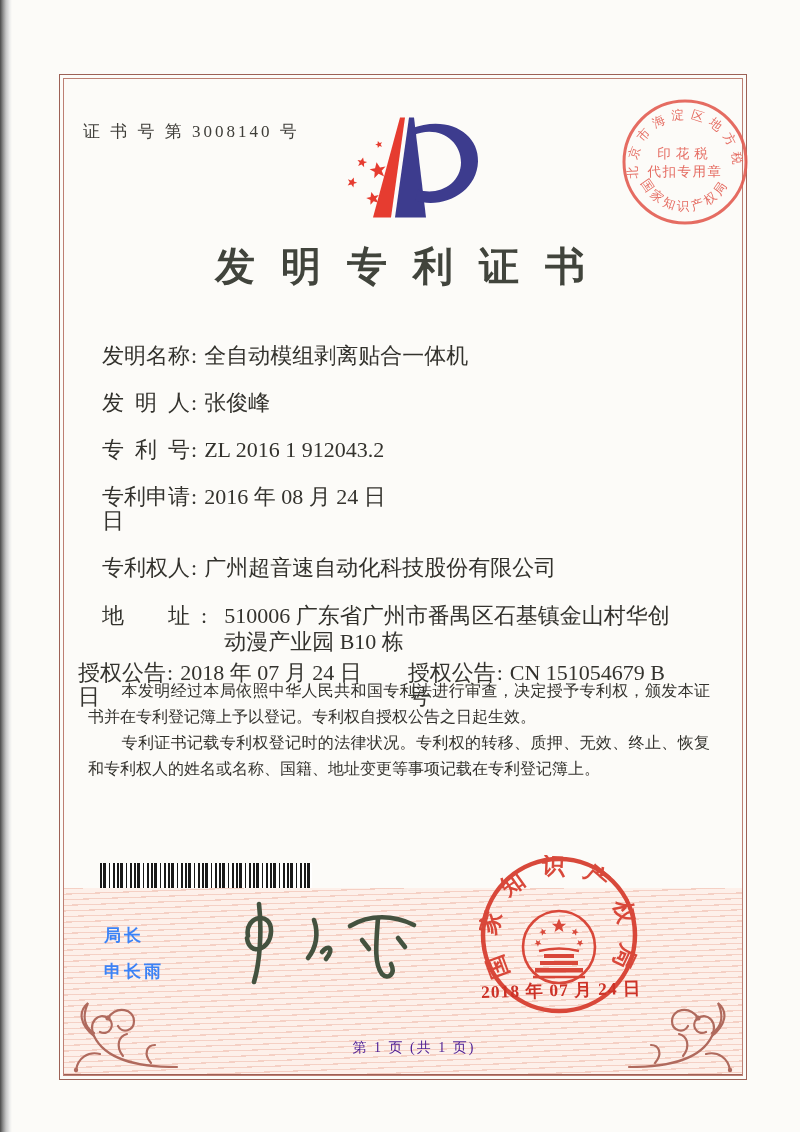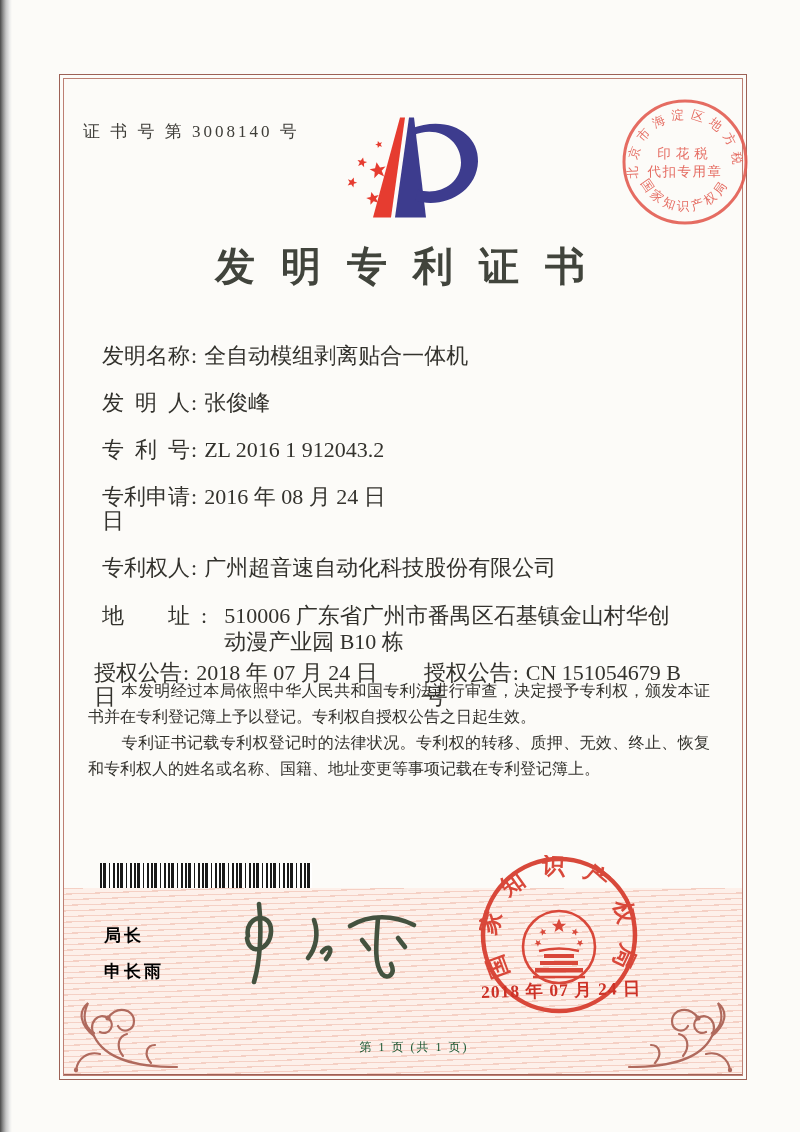--- a/index.html
+++ b/index.html
@@ -21,48 +21,48 @@
      font-size:40px;font-weight:600;letter-spacing:26px;text-indent:26px;color:#41443c;}
   
   .fields{position:absolute;left:102px;top:344px;width:586px;font-size:22px;color:#33322d;}
   .field-row{display:flex;line-height:24px;margin-bottom:23px;}
   .fl{flex:none;display:inline-block;width:88px;text-align:justify;text-align-last:justify;}
   .colon{flex:none;margin:0 7px 0 1px;}
   .fv{flex:1;}
   .row-address{line-height:26px;margin-bottom:6px;gap:10px;}
   .row-address .fv{max-width:462px;}
   .grant-row{display:flex;margin-left:-24px;line-height:24px;}
-  .grant-row .pair{display:flex;margin-left:16px;}
+  .grant-row .pair{display:flex;}
   .grant-row .pair2{margin-left:46px;}
   
   .body-text{position:absolute;left:88px;top:664px;width:622px;font-size:16px;
      line-height:26px;text-align:justify;color:#33322d;margin-top:14px;}
   .body-text p{margin:0;text-indent:2.1em;}
   .barcode{position:absolute;left:100px;top:863px;width:212px;height:25px;background:#fff;
      background-image:repeating-linear-gradient(90deg,
        #191919 0 2px,#fff 2px 3px,#191919 3px 6px,#fff 6px 9px,
        #191919 9px 10px,#fff 10px 13px,#191919 13px 15px,#fff 15px 17px);}
   
   .band{position:absolute;left:63px;top:888px;width:679px;height:186px;
      background:#fdf0ea;
      background-image:repeating-linear-gradient(178deg,
         rgba(231,156,135,.38) 0 1.2px, rgba(253,241,235,0) 1.2px 5.6px);
      border-bottom:2px solid #9e6055;}
   .flourish{position:absolute;width:116px;height:110px;}
   .flourish.left{left:63px;top:966px;}
   .flourish.right{left:627px;top:966px;transform:scaleX(-1);}
-  .signer{position:absolute;left:104px;top:924px;color:#000000;
+  .signer{position:absolute;left:104px;top:924px;color:#3b82f6;
      font-family:Liberation Mono, monospace;font-size:17px;font-weight:600;}
   .signer div{margin-bottom:13px;letter-spacing:3px;}
   .signature{position:absolute;left:222px;top:896px;width:200px;height:92px;}
   .seal{position:absolute;left:479px;top:855px;width:160px;height:160px;opacity:.92;}
   .seal-date{position:absolute;left:481px;top:978px;font-size:17.5px;color:#cd3227;
      letter-spacing:1px;white-space:nowrap;transform:rotate(-1.5deg);font-weight:600;}
   .page-footer{position:absolute;left:0;right:0;top:1039px;text-align:center;
-     font-size:12px;letter-spacing:2px;color:#14532d;padding-left:28px;}
+     font-size:14px;letter-spacing:2px;color:#4c1d95;padding-left:28px;}
   svg text{font-family:"Liberation Serif","DejaVu Serif",serif;}
 </style>
 </head>
 <body>
 
 <div class="page">
   <div class="band"></div>
 
   <div class="frame">
     <div class="frame-inner"></div>

